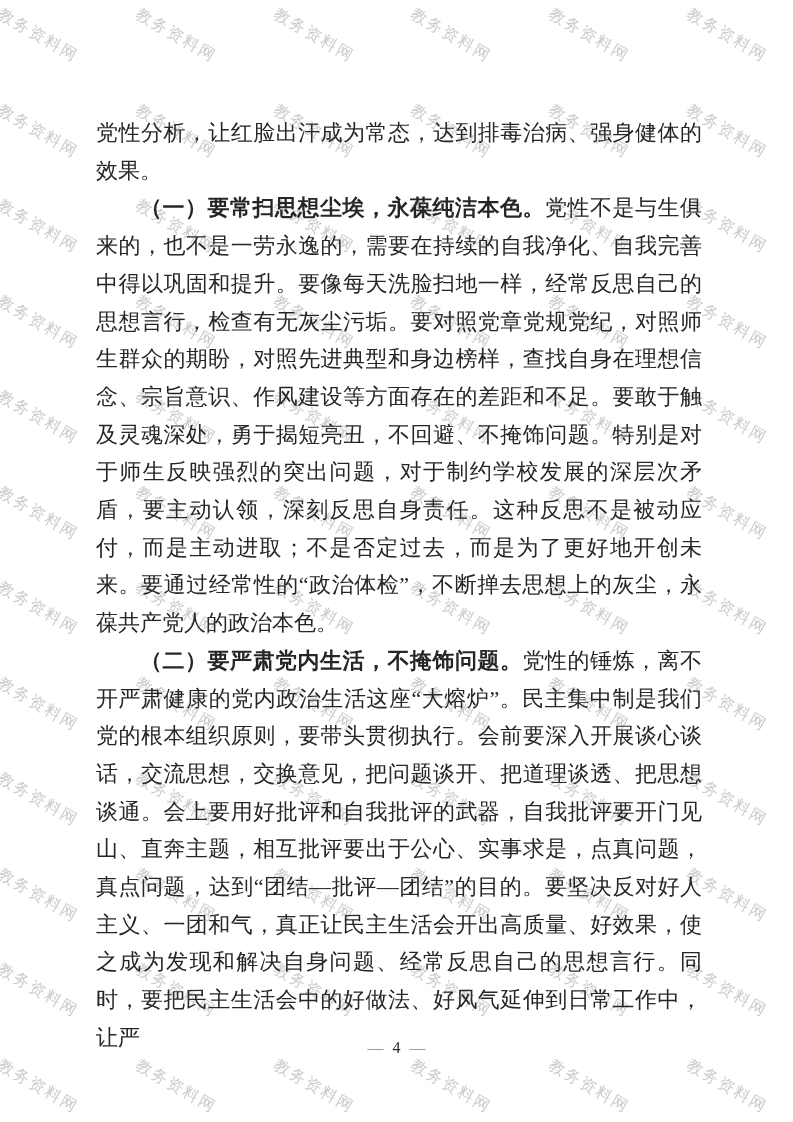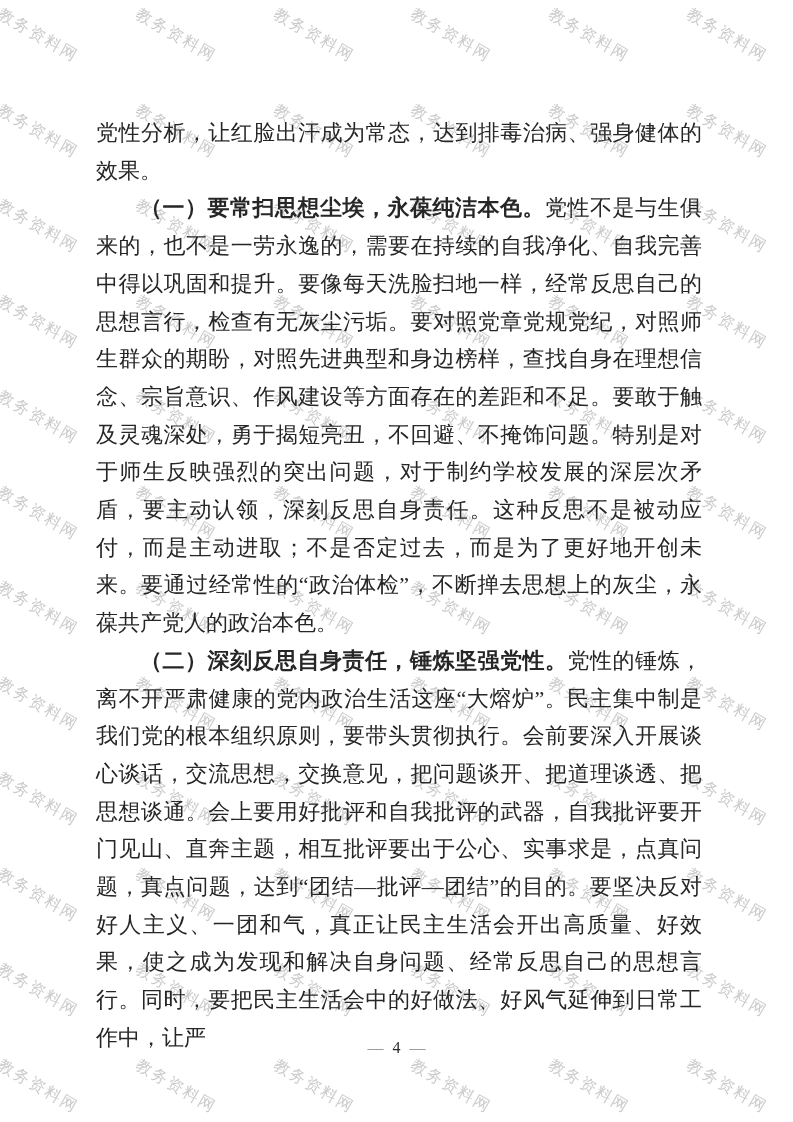--- a/index.html
+++ b/index.html
@@ -136,19 +136,19 @@
       <div class="wm" style="left: 141.8px; top: 1054.5px;">教务资料网</div>
       <div class="wm" style="left: 279.6px; top: 1054.5px;">教务资料网</div>
       <div class="wm" style="left: 417.4px; top: 1054.5px;">教务资料网</div>
       <div class="wm" style="left: 555.2px; top: 1054.5px;">教务资料网</div>
       <div class="wm" style="left: 693px; top: 1054.5px;">教务资料网</div>
     </div>
 
   <div class="content">
       <p class="para"><span class="run">党性分析，让红脸出汗成为常态，达到排毒治病、强身健体的效果。</span></p>
       <p class="para indent"><span class="run bold">（一）要常扫思想尘埃，永葆纯洁本色。</span><span class="run">党性不是与生俱来的，也不是一劳永逸的，需要在持续的自我净化、自我完善中得以巩固和提升。要像每天洗脸扫地一样，经常反思自己的思想言行，检查有无灰尘污垢。要对照党章党规党纪，对照师生群众的期盼，对照先进典型和身边榜样，查找自身在理想信念、宗旨意识、作风建设等方面存在的差距和不足。要敢于触及灵魂深处，勇于揭短亮丑，不回避、不掩饰问题。特别是对于师生反映强烈的突出问题，对于制约学校发展的深层次矛盾，要主动认领，深刻反思自身责任。这种反思不是被动应付，而是主动进取；不是否定过去，而是为了更好地开创未来。要通过经常性的“政治体检”，不断掸去思想上的灰尘，永葆共产党人的政治本色。</span></p>
-      <p class="para indent"><span class="run bold">（二）深刻反思自身责任，锤炼坚强党性。</span><span class="run">党性的锤炼，离不开严肃健康的党内政治生活这座“大熔炉”。民主集中制是我们党的根本组织原则，要带头贯彻执行。会前要深入开展谈心谈话，交流思想，交换意见，把问题谈开、把道理谈透、把思想谈通。会上要用好批评和自我批评的武器，自我批评要开门见山、直奔主题，相互批评要出于公心、实事求是，点真问题，真点问题，达到“团结—批评—团结”的目的。要坚决反对好人主义、一团和气，真正让民主生活会开出高质量、好效果，使之成为发现和解决自身问题、经常反思自己的思想言行。同时，要把民主生活会中的好做法、好风气延伸到日常工作中，让严</span></p>
+      <p class="para indent"><span class="run bold">（二）要严肃党内生活，不掩饰问题。</span><span class="run">党性的锤炼，离不开严肃健康的党内政治生活这座“大熔炉”。民主集中制是我们党的根本组织原则，要带头贯彻执行。会前要深入开展谈心谈话，交流思想，交换意见，把问题谈开、把道理谈透、把思想谈通。会上要用好批评和自我批评的武器，自我批评要开门见山、直奔主题，相互批评要出于公心、实事求是，点真问题，真点问题，达到“团结—批评—团结”的目的。要坚决反对好人主义、一团和气，真正让民主生活会开出高质量、好效果，使之成为发现和解决自身问题、经常反思自己的思想言行。同时，要把民主生活会中的好做法、好风气延伸到日常工作中，让严</span></p>
     </div>
 
   <div class="footer">
     <span class="dash">—</span><span class="pnum">4</span><span class="dash">—</span>
   </div>
 </div>
 
 </body></html>

